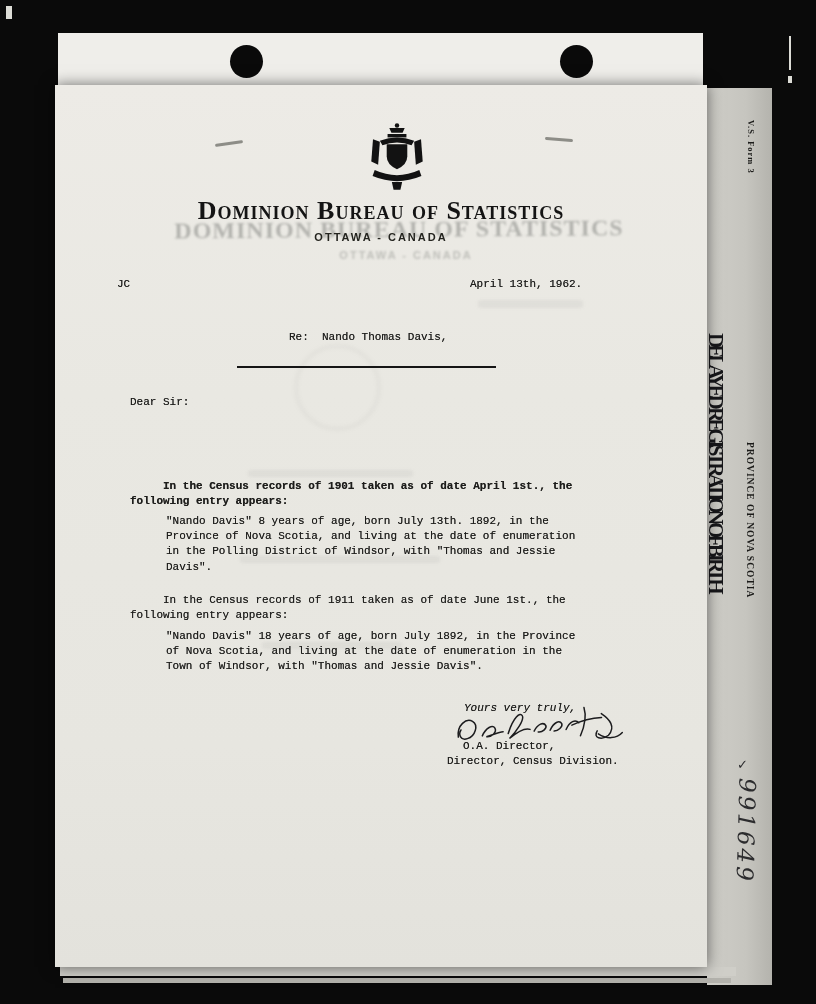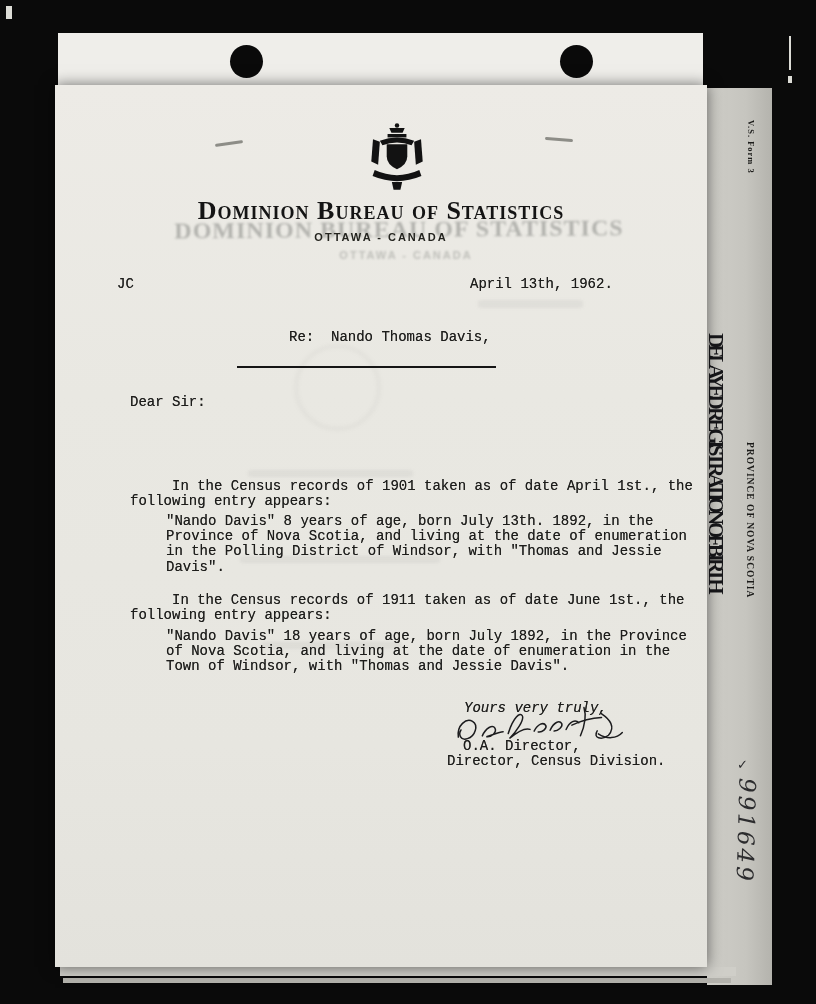--- a/index.html
+++ b/index.html
@@ -53,21 +53,21 @@
   }
   .ghost-sub {
     position:absolute; left:80px; top:249px; width:652px; text-align:center;
     font-family:"Liberation Sans",sans-serif; font-weight:bold;
     font-size:11px; letter-spacing:2px; color:rgba(80,82,80,0.28);
   }
 
   
   .mono {
     position:absolute; font-family:"Liberation Mono","DejaVu Sans Mono",monospace;
-    font-size:14px; line-height:15.2px; color:#1d1d1b; white-space:pre-wrap;
+    font-size:11px; line-height:15.2px; color:#1d1d1b; white-space:pre-wrap;
     text-shadow:0 0 0.5px rgba(20,20,20,0.7); z-index:5;
   }
   .rule { position:absolute; background:#151515; z-index:5; }
 
   
   .sig { position:absolute; z-index:6; transform:rotate(-3deg); }
 
   
   .vert { writing-mode:vertical-rl; }
   .side-form {
@@ -158,21 +158,21 @@
 
   <div class="lh-title">Dominion Bureau of Statistics</div>
   <div class="lh-sub">OTTAWA   -   CANADA</div>
 
   <div class="mono" style="left:117px; top:277px;">JC</div>
   <div class="mono" style="left:470px; top:277px;">April 13th, 1962.</div>
   <div class="mono" style="left:289px; top:330px;text-align:center;">Re:  Nando Thomas Davis,</div>
   <div class="rule" style="left:237px; top:366px; width:259px; height:2px;"></div>
 
   <div class="mono" style="left:130px; top:395px;">Dear Sir:</div>
-  <div class="mono" style="left:130px; top:479px;">     In the Census records of 1901 taken as of date April 1st., the
+  <div class="mono" style="left:130px; top:479px;font-weight:bold;">     In the Census records of 1901 taken as of date April 1st., the
 following entry appears:</div>
   <div class="mono" style="left:166px; top:514px;">"Nando Davis" 8 years of age, born July 13th. 1892, in the
 Province of Nova Scotia, and living at the date of enumeration
 in the Polling District of Windsor, with "Thomas and Jessie
 Davis".</div>
   <div class="mono" style="left:130px; top:593px;">     In the Census records of 1911 taken as of date June 1st., the
 following entry appears:</div>
   <div class="mono" style="left:166px; top:629px;">"Nando Davis" 18 years of age, born July 1892, in the Province
 of Nova Scotia, and living at the date of enumeration in the
 Town of Windsor, with "Thomas and Jessie Davis".</div>

